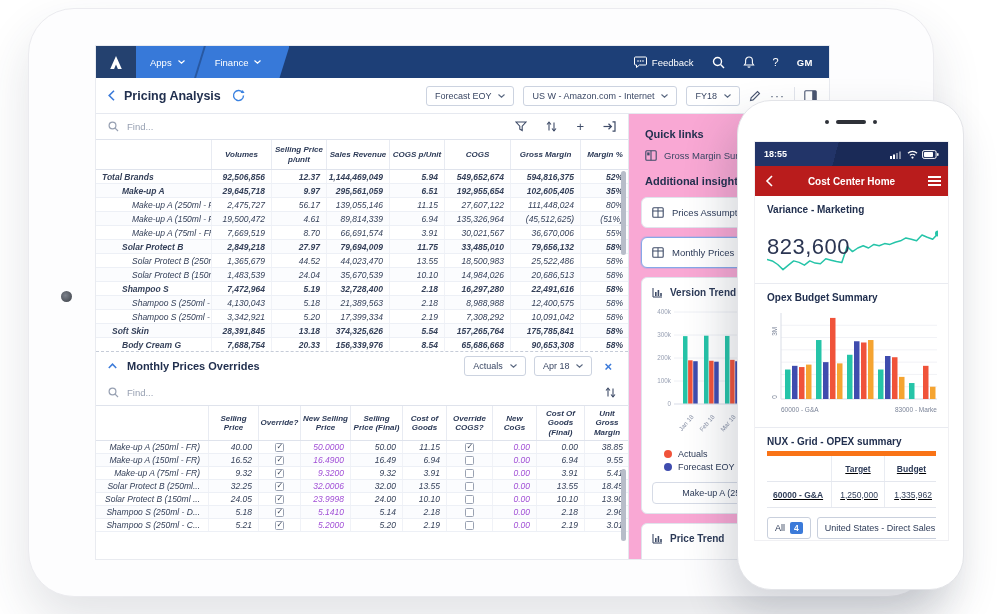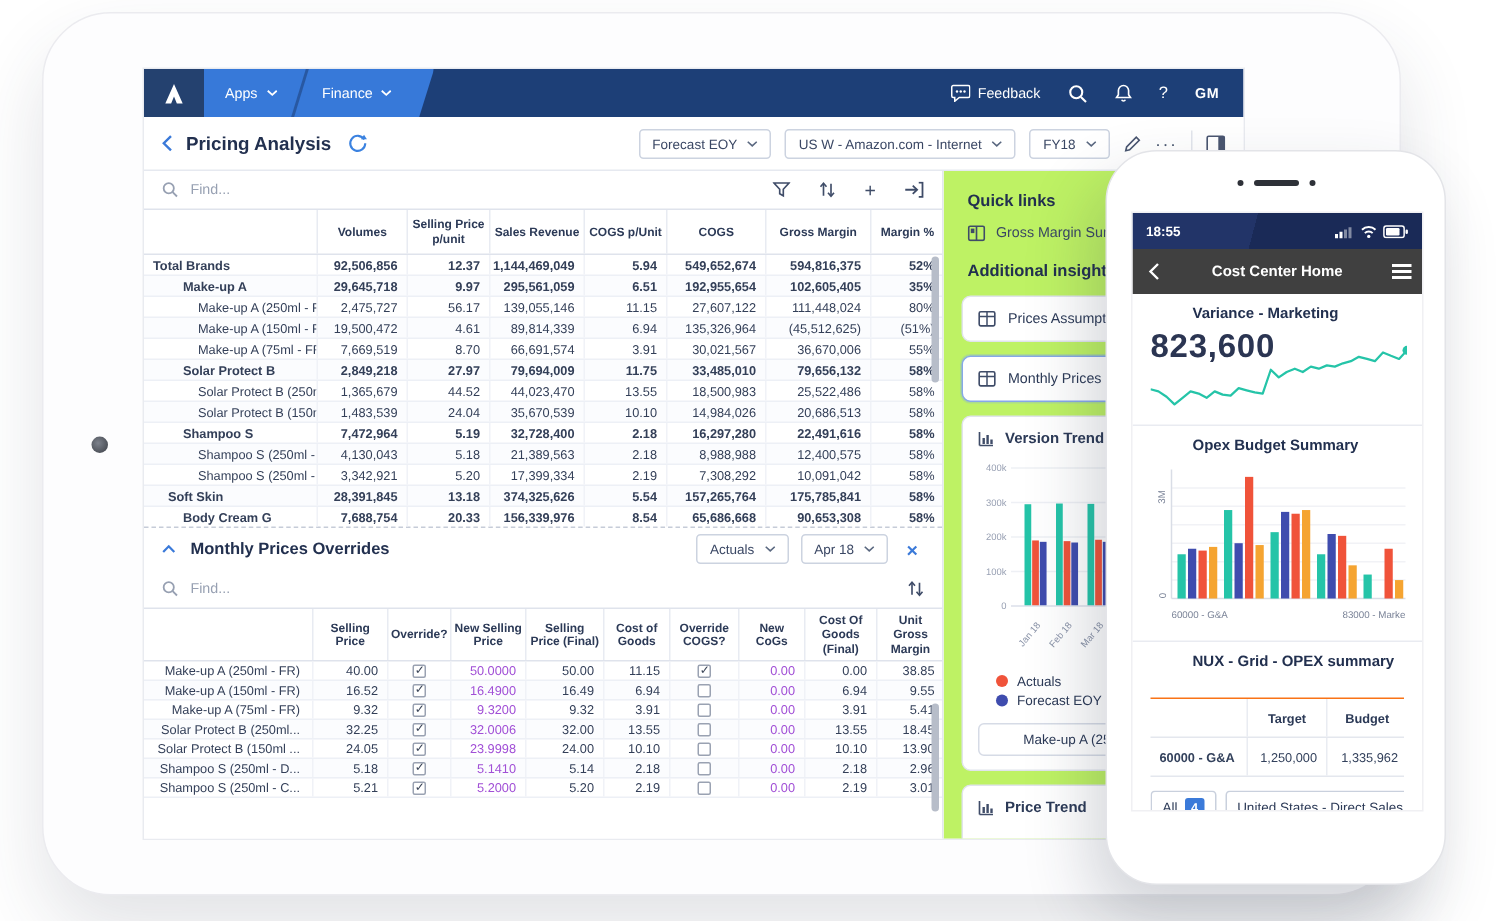--- a/index.html
+++ b/index.html
@@ -26,30 +26,30 @@
   .toolbar{height:36px;display:flex;align-items:center;gap:9px;padding:0 12px;border-bottom:1px solid #e6e9f0;background:#fff;}
   .page-title{font-size:12.5px;font-weight:bold;color:#22304f;margin-right:2px;}
   .tb-spacer{flex:1;}
   .drop{display:flex;align-items:center;gap:7px;border:1px solid #ccd3e0;border-radius:3px;padding:4px 8px;font-size:9px;color:#3a4764;background:#fff;white-space:nowrap;cursor:pointer;}
   .dots{font-size:12px;color:#4a5670;letter-spacing:1px;cursor:pointer;}
   .vdiv{width:1px;height:18px;background:#e2e5ec;}
 
   
   .content{display:flex;height:447px;}
   .grid-pane{width:533px;flex:0 0 auto;border-right:1px solid #e4e7ee;position:relative;background:#fff;}
-  .right-panel{flex:1;padding:10px 10px 0 12px;overflow:hidden;background:#bef264;}
+  .right-panel{flex:1;padding:10px 10px 0 12px;overflow:hidden;background:#f9a8d4;}
 
   
   .findbar{height:25px;display:flex;align-items:center;gap:8px;padding:0 12px;}
   .find-text{color:#97a0b2;font-size:9.5px;flex:0 0 auto;}
   .fb-icons{margin-left:auto;display:flex;align-items:center;gap:19px;}
   .plus{font-size:13px;color:#3f4c68;line-height:1;cursor:pointer;}
 
   
-  .thead,.trow{display:grid;align-items:center;}
+  .thead,.trow{display:grid;align-items:center;font-style:italic;}
   .main .thead{grid-template-columns:115px 60px 55px 63px 55px 66px 70px 49px;height:31px;border-top:1px solid #dfe3ec;border-bottom:1px solid #dfe3ec;}
   .main .trow{grid-template-columns:115px 60px 55px 63px 55px 66px 70px 49px;height:14px;border-bottom:1px solid #edf0f6;}
   .ovr .thead{grid-template-columns:112px 50px 42px 50px 52px 44px 46px 44px 48px 45px;height:36px;border-top:1px solid #dfe3ec;border-bottom:1px solid #dfe3ec;}
   .ovr .trow{grid-template-columns:112px 50px 42px 50px 52px 44px 46px 44px 48px 45px;height:13px;border-bottom:1px solid #edf0f6;}
   .hcell{display:flex;align-items:center;justify-content:center;text-align:center;font-weight:bold;font-size:8px;color:#2c3a57;line-height:1.15;height:100%;border-left:1px solid #e8ebf2;padding:0 2px;}
   .hcell:first-child{border-left:none;}
   .dcell{font-size:8.5px;text-align:right;padding-right:6px;height:100%;display:flex;align-items:center;justify-content:flex-end;border-left:1px solid #f0f2f7;overflow:hidden;white-space:nowrap;}
   .dcell:first-child{border-left:none;}
   .ncell{justify-content:flex-start;text-align:left;}
   .ncell.right{justify-content:flex-end;padding-right:8px;}
@@ -81,30 +81,30 @@
 
   
   .phone{position:absolute;left:737px;top:100px;width:227px;height:490px;background:#fff;border:1px solid #e3e4e8;border-radius:34px;box-shadow:-10px 22px 45px rgba(40,50,70,.2);z-index:20;}
   .speaker{position:absolute;top:19px;left:0;right:0;display:flex;align-items:center;justify-content:center;gap:7px;}
   .spk-dot{width:4px;height:4px;border-radius:50%;background:#2e3138;}
   .spk-bar{width:30px;height:4px;border-radius:2px;background:#2e3138;}
   .phone-screen{position:absolute;left:16px;top:40px;width:195px;height:400px;background:#fff;overflow:hidden;border:1px solid #f0f0f3;}
   .statusbar{height:24px;background:linear-gradient(105deg,#223468 42%,#1a2a57 42%);color:#fff;display:flex;align-items:center;padding:0 9px;}
   .sb-time{font-size:9px;font-weight:bold;}
   .sb-icons{margin-left:auto;display:flex;align-items:center;gap:4px;}
-  .phonenav{height:30px;background:#404040;color:#fff;display:grid;grid-template-columns:28px 1fr 28px;align-items:center;}
+  .phonenav{height:30px;background:#b91c1c;color:#fff;display:grid;grid-template-columns:28px 1fr 28px;align-items:center;}
   .pn-title{text-align:center;font-size:10px;font-weight:bold;}
   .burger{display:flex;flex-direction:column;gap:2.5px;justify-self:center;cursor:pointer;}
   .burger span{display:block;width:13px;height:1.6px;background:#fff;}
   .pbody{padding:8px 12px 0 12px;}
-  .p-h{font-size:10px;font-weight:bold;color:#22304f;margin-left:28px;}
+  .p-h{font-size:10px;font-weight:bold;color:#22304f;}
   .variance-block{position:relative;height:58px;margin-top:2px;}
-  .big-num{position:absolute;left:0;top:1px;font-size:22px;font-weight:bold;color:#2b3552;letter-spacing:.5px;z-index:2;}
+  .big-num{position:absolute;left:0;top:17px;font-size:22px;font-weight:normal;color:#2b3552;letter-spacing:.5px;z-index:2;}
   .pdiv{height:1px;background:#e9ebf1;margin:8px -12px;}
-  .ptable{margin-top:18px;border-top:1px solid #f97316;}
+  .ptable{margin-top:4px;border-top:5px solid #f97316;text-decoration:underline;}
   .ptr{display:grid;grid-template-columns:64px 53px 54px;align-items:center;border-bottom:1px solid #e4e7ee;height:26px;}
   .ptc{font-size:8.5px;color:#33415c;padding:0 6px;border-left:1px solid #e9ecf2;height:100%;display:flex;align-items:center;}
   .ptc:first-child{border-left:none;}
   .ptc.hd{font-weight:bold;justify-content:center;color:#2c3a57;}
   .ptc.num{justify-content:flex-end;}
   .ptc.nm{font-weight:bold;}
   .btn-row{display:flex;gap:6px;margin-top:9px;overflow:hidden;white-space:nowrap;}
   .pbtn{display:flex;align-items:center;border:1px solid #c9d0dd;border-radius:3px;padding:4px 7px;font-size:9px;color:#2c3a57;background:#fff;flex:0 0 auto;cursor:pointer;}
   .badge{background:#3b7ad9;color:#fff;border-radius:2px;padding:1px 4px;margin-left:5px;font-size:8.5px;font-weight:bold;}
   svg{display:block;}

